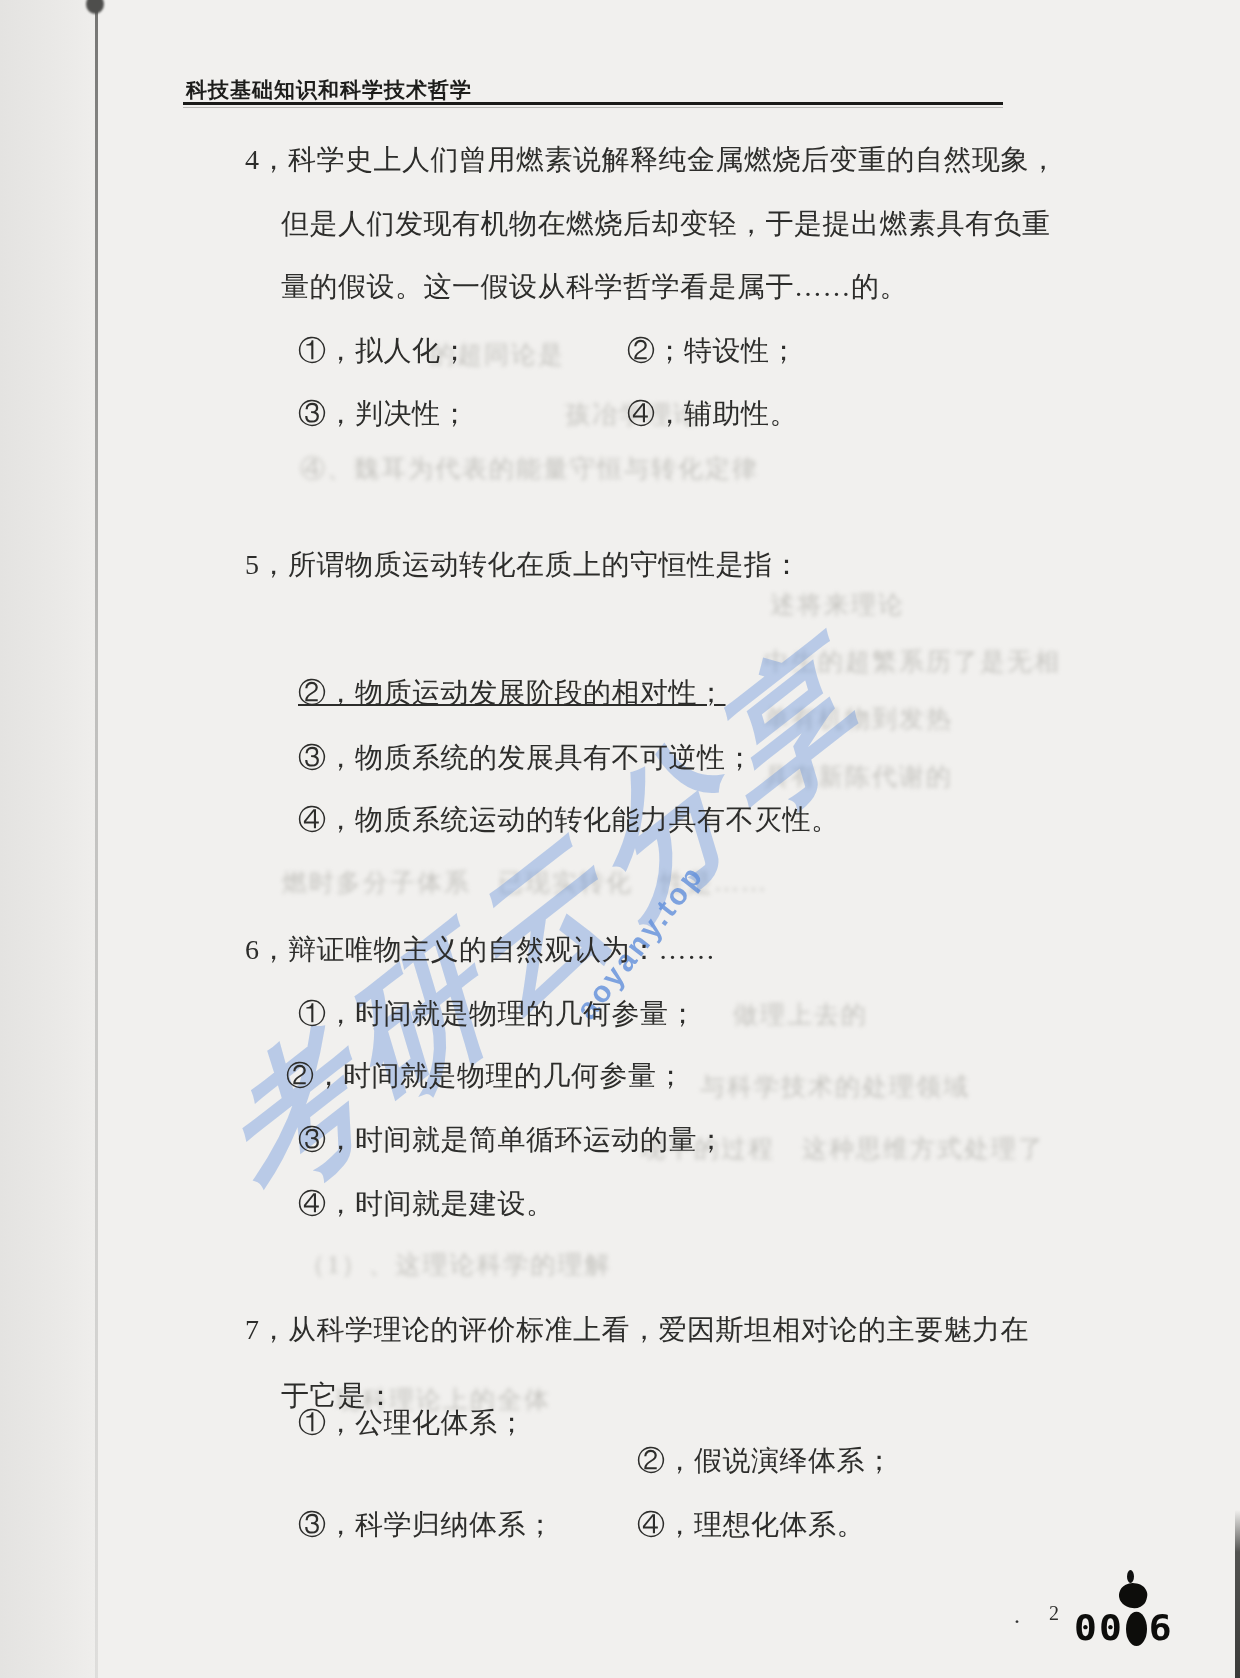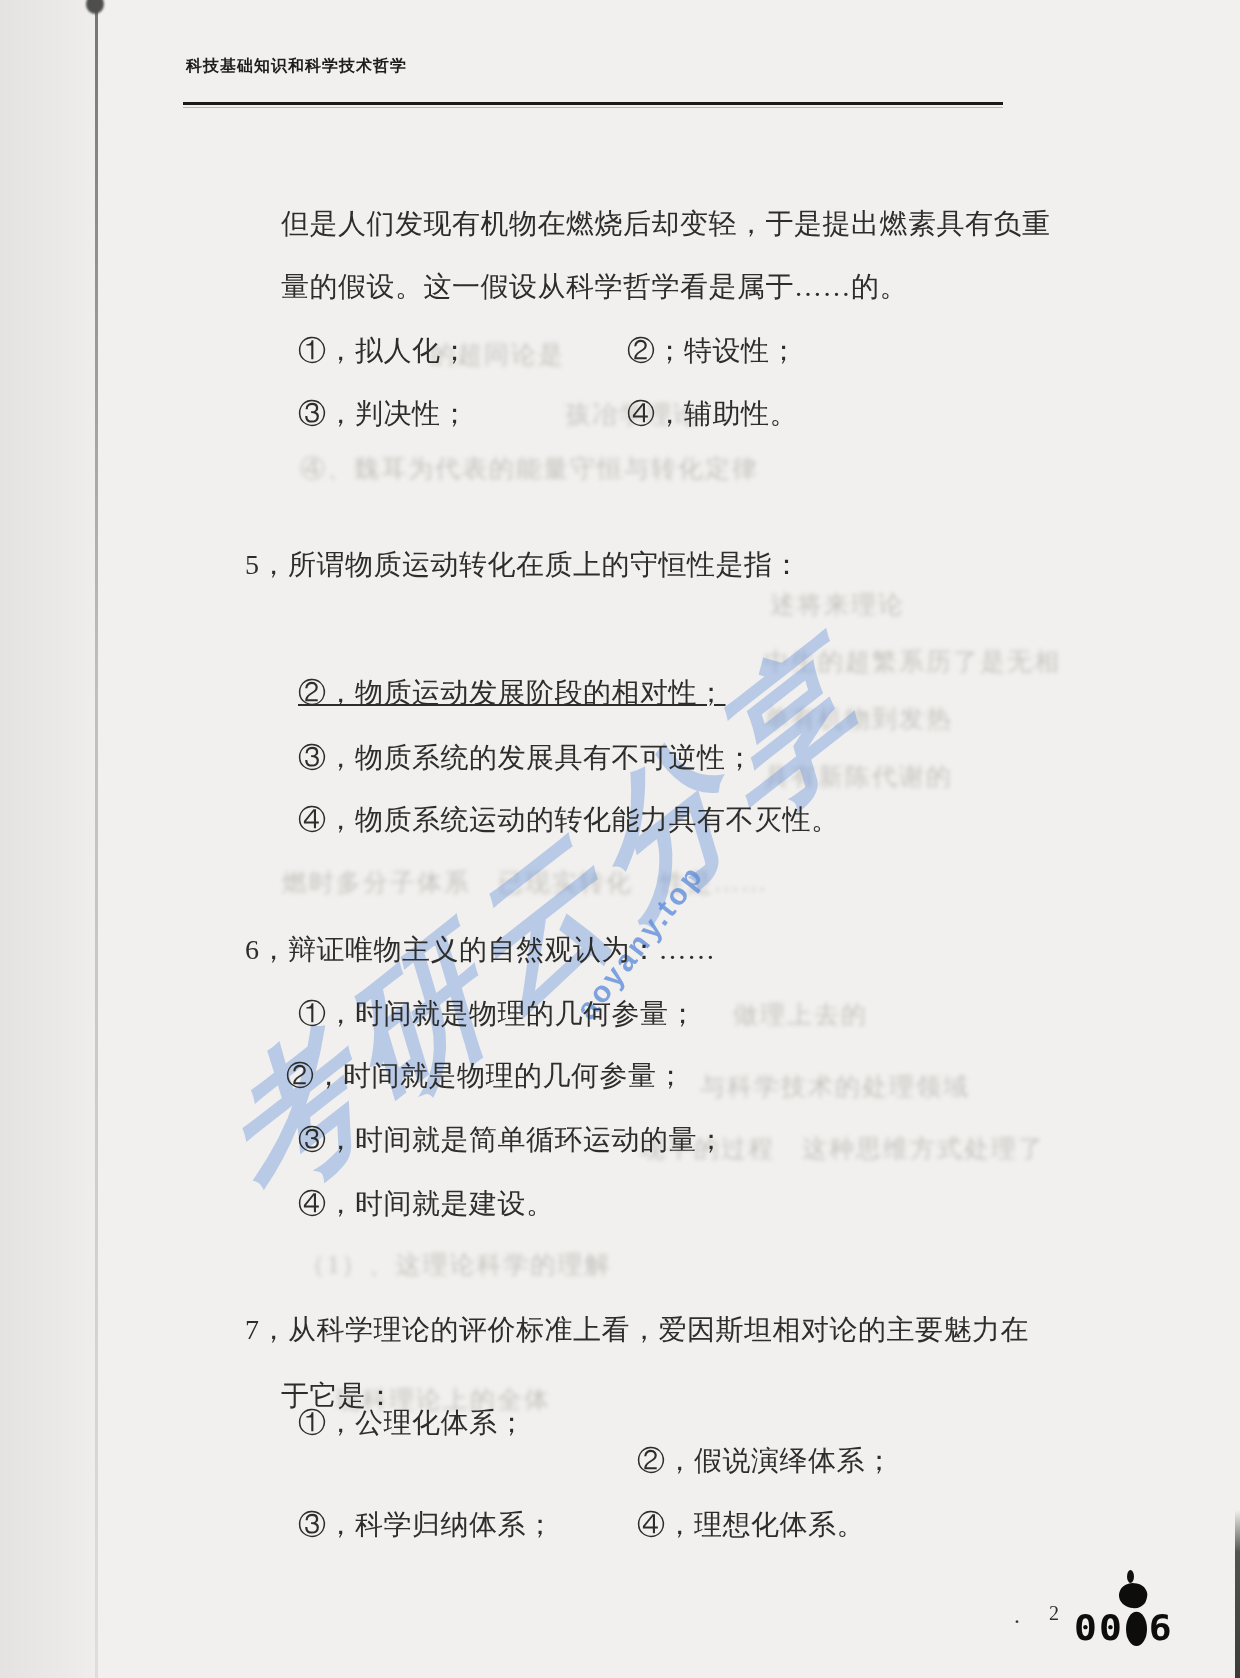--- a/index.html
+++ b/index.html
@@ -12,22 +12,22 @@
   
   .left-band{position:absolute;left:0;top:0;width:96px;height:1678px;
     background:linear-gradient(to right,#e4e3e1,#ebeae8 70%,#efeeec);}
   .crease{position:absolute;left:95px;top:0;width:3px;height:1678px;
     background:linear-gradient(to bottom,rgba(75,75,73,.75),rgba(130,130,128,.45) 40%,rgba(150,150,148,.35) 75%,rgba(170,170,168,.25));}
   .corner-blob{position:absolute;left:86px;top:-6px;width:18px;height:20px;border-radius:50%;
     background:#4e4e4c;filter:blur(1px);}
   .right-edge{position:absolute;right:0;top:1510px;width:5px;height:168px;
     background:linear-gradient(to bottom,rgba(60,60,58,0),rgba(55,55,53,.85) 25%,#3a3a38);}
   
-  .hdr{position:absolute;left:186px;top:56px;font-family:Liberation Serif, serif;
-    font-weight:700;font-size:16px;letter-spacing:1px;color:#1d1d1b;white-space:nowrap;}
+  .hdr{position:absolute;left:186px;top:76px;font-family:Liberation Serif, serif;
+    font-weight:700;font-size:21px;letter-spacing:1px;color:#1d1d1b;white-space:nowrap;}
   .hdr-rule{position:absolute;left:183px;top:102px;width:820px;height:3px;background:#1a1a18;}
   .hdr-rule2{position:absolute;left:183px;top:107px;width:820px;height:1px;background:#8a8a88;opacity:.55;}
   
   .line{position:absolute;font-size:28px;color:#2d2d2b;white-space:nowrap;letter-spacing:.5px;z-index:3;}
   
   .wm-script{position:absolute;left:545px;top:925px;z-index:2;white-space:nowrap;
     transform:translate(-50%,-50%) rotate(-38deg) skewX(-8deg);
     font-size:142px;font-weight:700;font-style:italic;letter-spacing:14px;
     color:rgba(108,151,221,.42);}
   .wm-url{position:absolute;left:640px;top:942px;z-index:2;white-space:nowrap;
@@ -74,20 +74,21 @@
   <div class="ghost" style="left:300px;top:1248px;">（1）、这理论科学的理解</div>
   <div class="ghost" style="left:335px;top:1383px;">现科理论上的全体</div>
 
   <div class="wm-script">考研云分享</div>
   <div class="wm-url">aoyany.top</div>
 
   <div class="hdr">科技基础知识和科学技术哲学</div>
   <div class="hdr-rule"></div>
   <div class="hdr-rule2"></div>
 
+  <div class="line" style="left:245px;top:141px;">4，科学史上人们曾用燃素说解释纯金属燃烧后变重的自然现象，</div>
   <div class="line" style="left:281px;top:205px;">但是人们发现有机物在燃烧后却变轻，于是提出燃素具有负重</div>
   <div class="line" style="left:281px;top:268px;">量的假设。这一假设从科学哲学看是属于……的。</div>
   <div class="line" style="left:298px;top:332px;">①，拟人化；</div>
   <div class="line" style="left:627px;top:332px;">②；特设性；</div>
   <div class="line" style="left:298px;top:395px;">③，判决性；</div>
   <div class="line" style="left:627px;top:395px;">④，辅助性。</div>
 
   <div class="line" style="left:245px;top:546px;text-align:right;">5，所谓物质运动转化在质上的守恒性是指：</div>
   <div class="line" style="left:298px;top:674px;text-decoration:underline;">②，物质运动发展阶段的相对性；</div>
   <div class="line" style="left:298px;top:801px;">④，物质系统运动的转化能力具有不灭性。</div>

